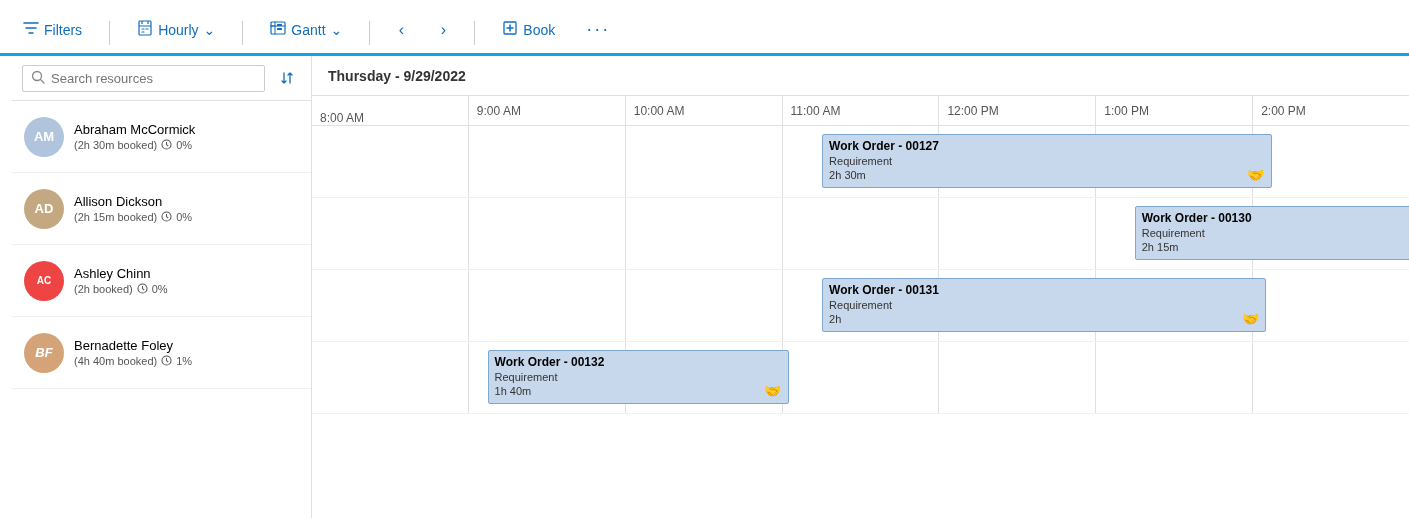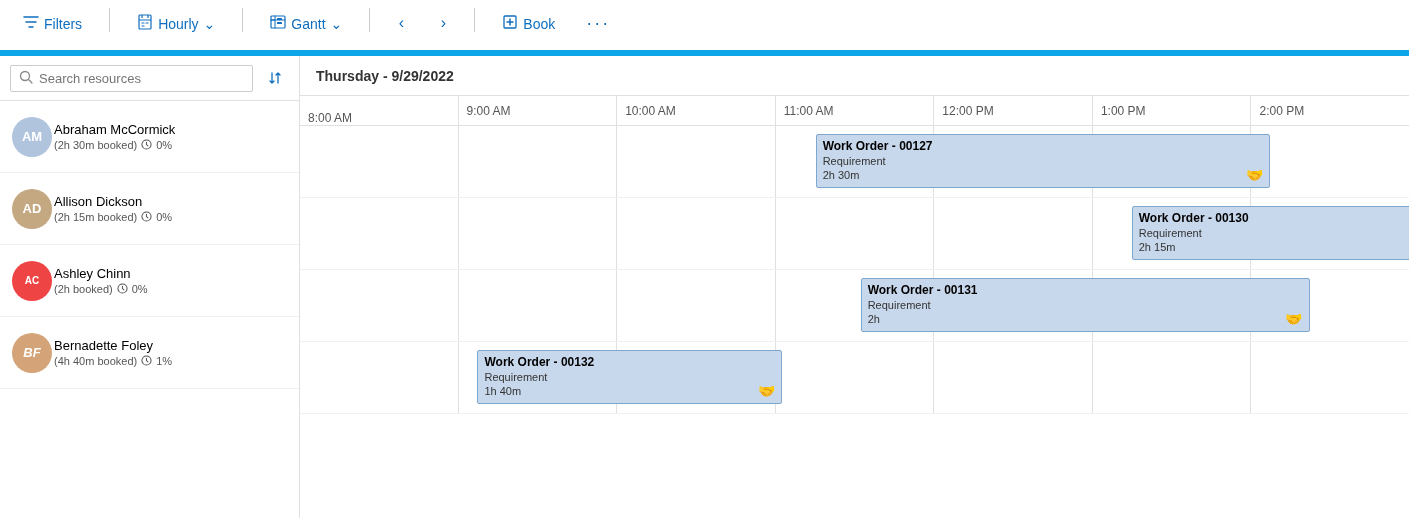--- a/index.html
+++ b/index.html
@@ -1,24 +1,24 @@
 <!DOCTYPE html>
 <html><head>
   <meta charset="utf-8">
   <style>
     * { box-sizing: border-box; margin: 0; padding: 0; }
     body { font-family: 'Segoe UI', sans-serif; font-size: 13px; background: #fff; overflow: hidden; }
 
     
     .toolbar {
       display: flex;
-      align-items: flex-start;
+      align-items: flex-end;
       gap: 12px;
       padding: 8px 12px;
-      border-bottom: 6px solid #0ea5e9;
+      border-bottom: 3px solid #0ea5e9;
       background: #fff;
       height: 56px;
     }
     .toolbar-btn {
       display: flex;
       align-items: center;
       gap: 5px;
       padding: 5px 10px;
       border: 1px solid transparent;
       background: transparent;
@@ -42,20 +42,21 @@
     }
     .more-btn {
       padding: 5px 8px; border: none; background: transparent;
       color: #106ebe; font-size: 18px; cursor: pointer; letter-spacing: 2px;
     }
 
     
     .main {
       display: flex;
       height: calc(518px - 56px);
+      padding-left: 12px;
     }
 
     
     .left-panel {
       width: 300px;
       min-width: 300px;
       border-right: 1px solid #e0e0e0;
       display: flex;
       flex-direction: column;
     }
@@ -83,21 +84,21 @@
     .sort-btn {
       width: 28px; height: 28px;
       display: flex; align-items: center; justify-content: center;
       border: none; background: transparent; cursor: pointer;
       color: #106ebe; font-size: 16px;
     }
     .resource-list { flex: 1; overflow-y: auto; }
     .resource-item {
       display: flex;
       align-items: center;
-      gap: 2px;
+      gap: 10px;
       padding: 10px 12px;
       border-bottom: 1px solid #f0f0f0;
       min-height: 72px;
     }
     .avatar {
       width: 40px; height: 40px;
       border-radius: 50%;
       background: #ccc;
       flex-shrink: 0;
       overflow: hidden;
@@ -397,21 +398,21 @@
     </div>
         </div>
         <div class="gantt-row" style="position: relative;">
           <div class="gantt-cell"></div>
           <div class="gantt-cell"></div>
           <div class="gantt-cell"></div>
           <div class="gantt-cell"></div>
           <div class="gantt-cell"></div>
           <div class="gantt-cell"></div>
           <div class="gantt-cell"></div>
-          <div class="work-order-card" style="left: 46.5%; width: 40.5%; margin-left: 45px;">
+          <div class="work-order-card" style="left: 46.5%; width: 40.5%;">
       <div class="work-order-title">Work Order - 00131</div>
       <div class="work-order-req">Requirement</div>
       <div class="work-order-duration">2h</div>
       <span class="handshake-icon">🤝</span>
     </div>
         </div>
         <div class="gantt-row" style="position: relative;">
           <div class="gantt-cell"></div>
           <div class="gantt-cell"></div>
           <div class="gantt-cell"></div>

